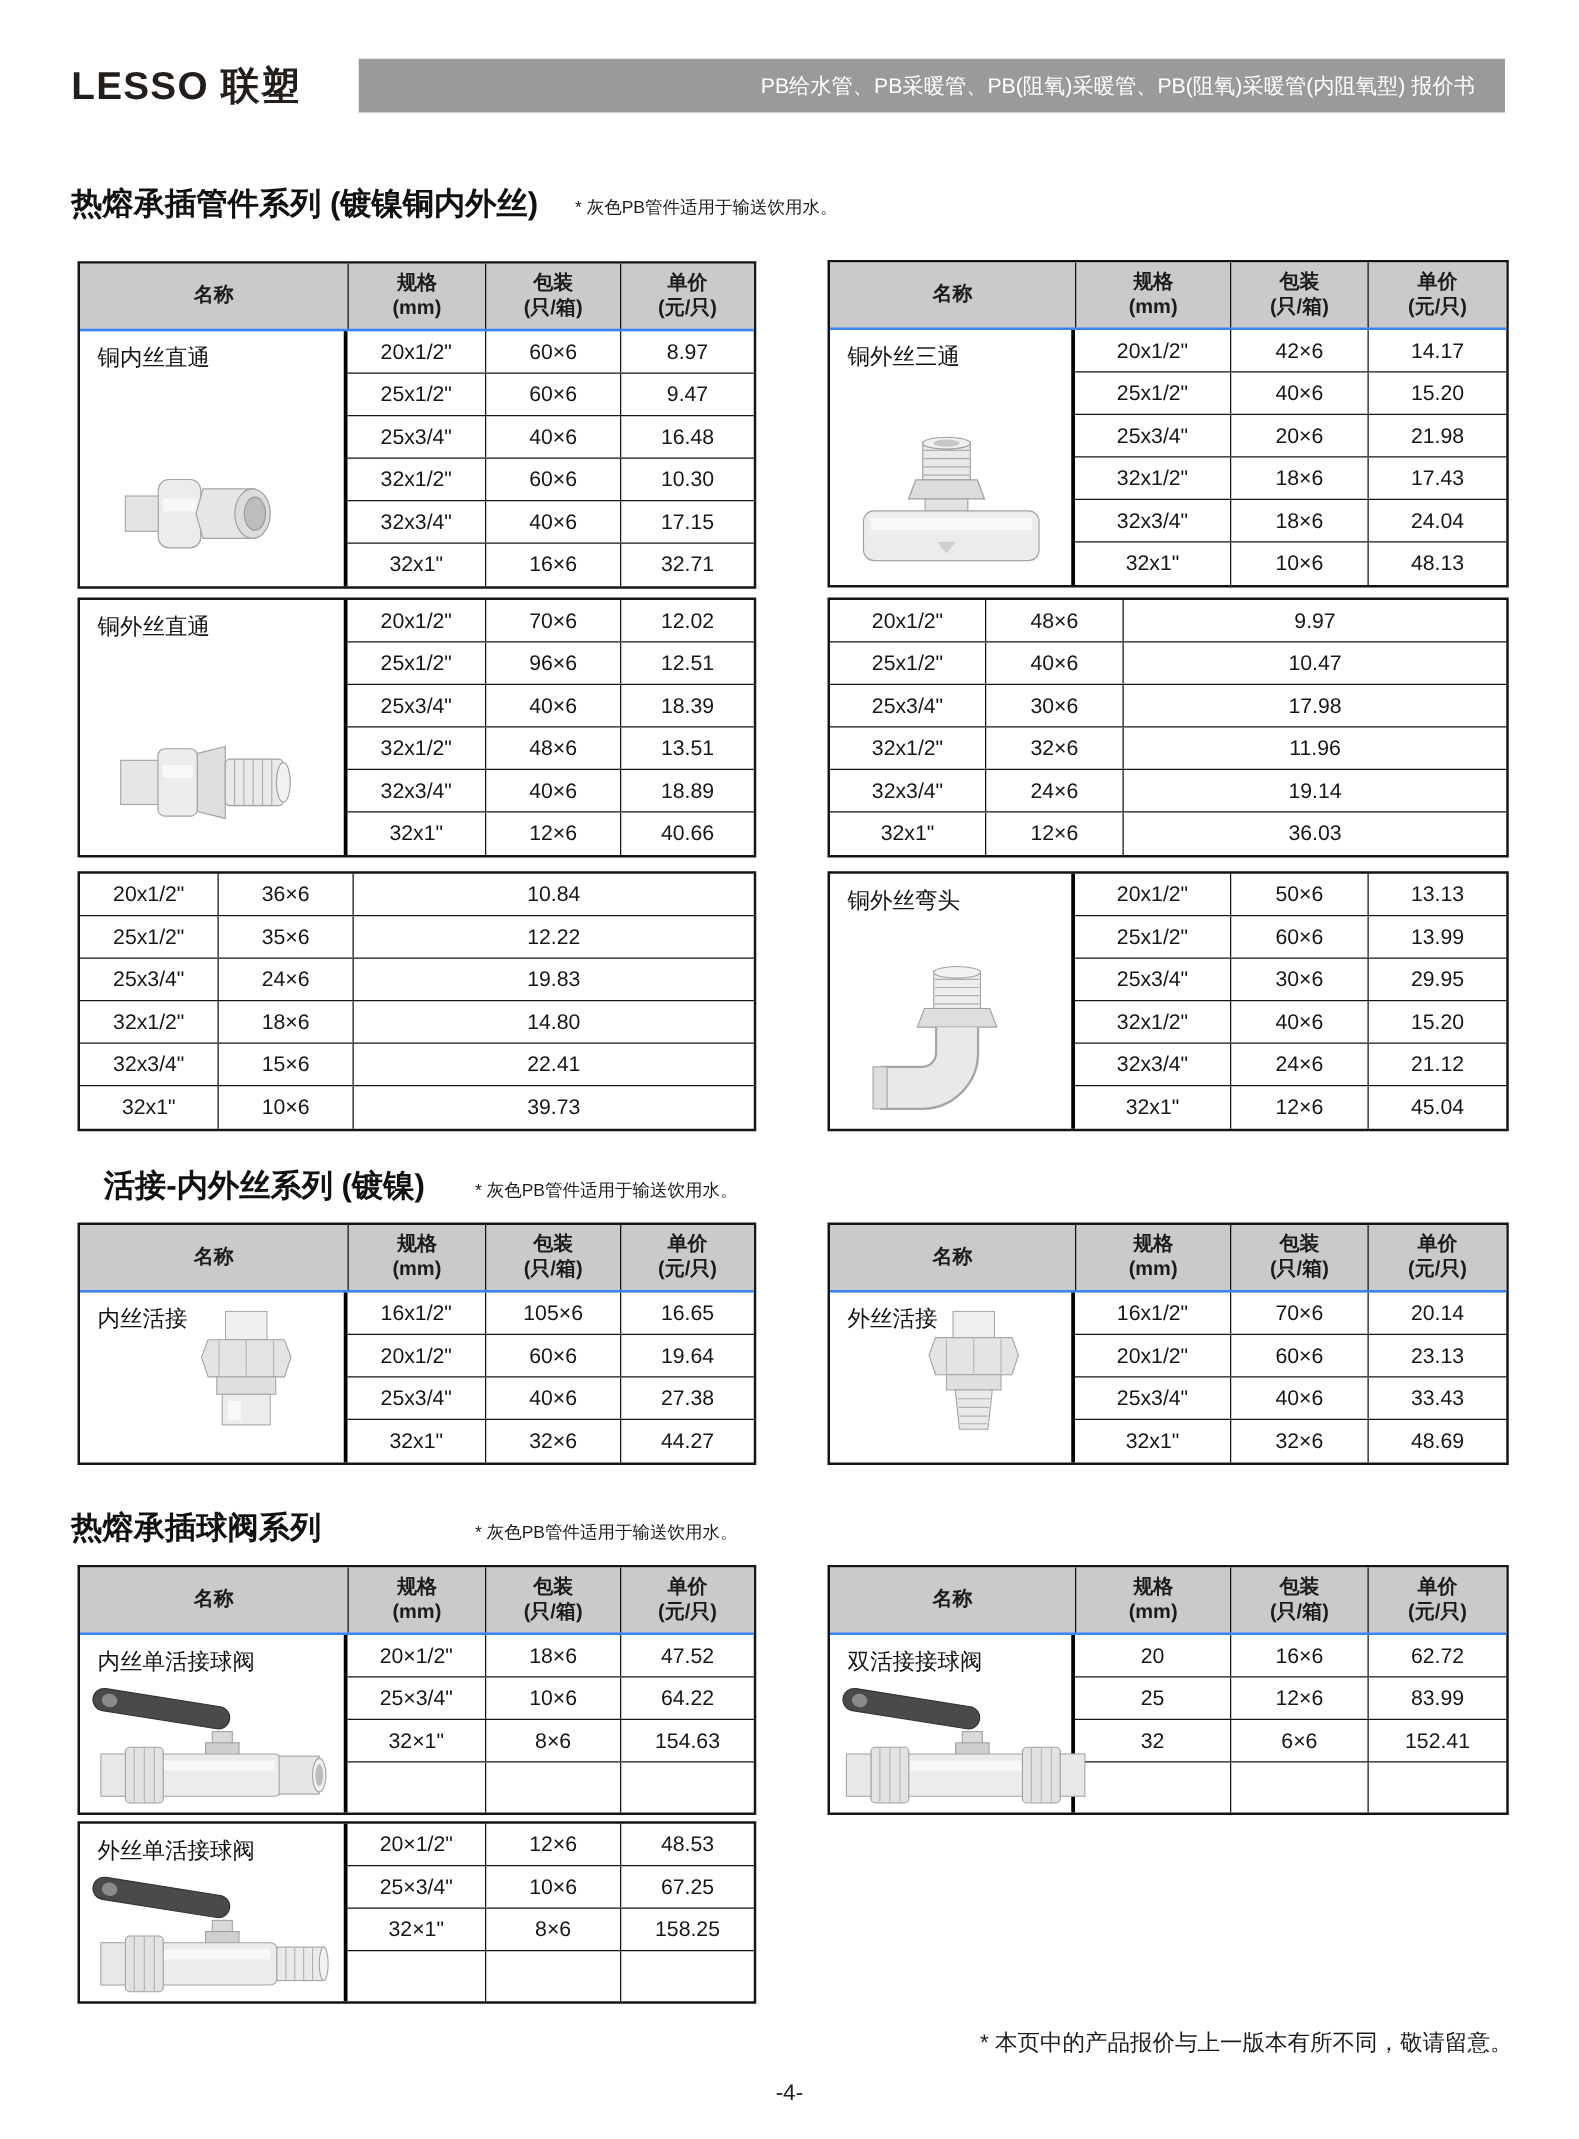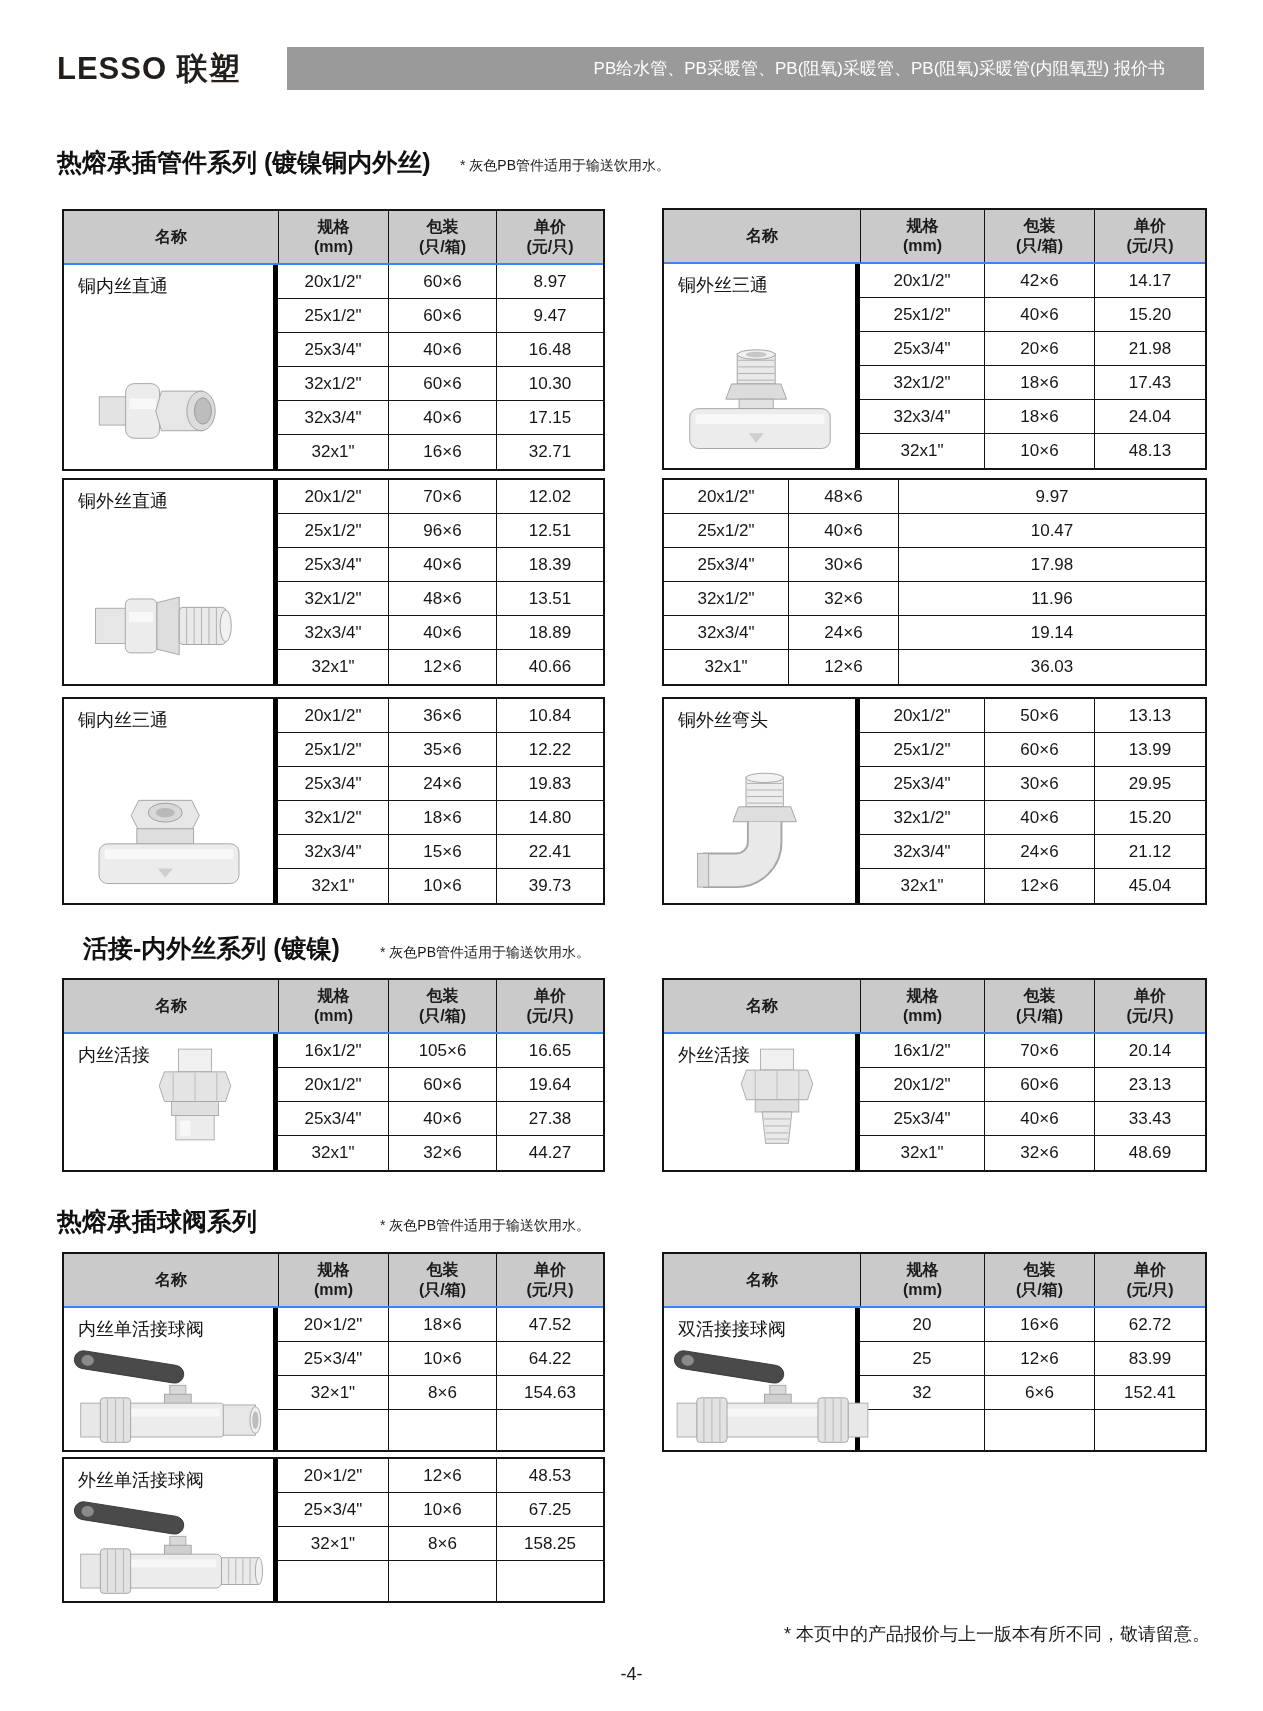--- a/index.html
+++ b/index.html
@@ -3,37 +3,37 @@
 <meta charset="utf-8">
 <style>
   html,body{margin:0;padding:0;background:#ffffff;}
   body{font-family:"Liberation Sans","DejaVu Sans",sans-serif;color:#1b1b1b;}
   .page{position:relative;width:1263px;height:1711px;background:#fff;overflow:hidden;}
 
   
   .logo{position:absolute;left:57px;top:48px;font-size:31px;font-weight:bold;color:#241e1b;letter-spacing:1px;white-space:nowrap;}
   .banner{position:absolute;left:287px;top:47px;width:917px;height:43px;background:var(--banner-bg,#9a9a9a);
           color:#fff;display:flex;align-items:center;justify-content:flex-end;
-          padding-right:39px;box-sizing:border-box;font-size:17px;white-space:nowrap;}
+          padding-right:24px;box-sizing:border-box;font-size:17px;white-space:nowrap;}
 
   
   .section-title{position:absolute;font-size:25px;font-weight:bold;color:#111;white-space:nowrap;}
   .section-note{position:absolute;font-size:14px;color:#1b1b1b;white-space:nowrap;}
 
   
   .ptable{position:absolute;border:2px solid #141414;box-sizing:border-box;background:#fff;}
   .colL{--c1:214px;--c2:110px;--c3:108px;}
   .colR{--c1:196px;--c2:124px;--c3:110px;}
   .thead{display:flex;background:var(--table-header-bg,#cacaca);border-bottom:2px solid #3b82f6;}
   .hc{display:flex;flex-direction:column;align-items:center;justify-content:center;
       font-weight:bold;font-size:16px;line-height:1.25;height:52px;box-sizing:border-box;}
   .hc.c1{width:var(--c1);} .hc.c2{width:var(--c2);} .hc.c3{width:var(--c3);} .hc.c4{flex:1;}
   .hc + .hc{border-left:1px solid #141414;}
   .tbody{display:flex;align-items:stretch;}
-  .namecell{position:relative;width:var(--c1);box-sizing:border-box;border-right:5px solid #000000;}
+  .namecell{position:relative;width:var(--c1);box-sizing:border-box;border-right:3px solid #000000;}
   .pname{position:absolute;left:14px;top:9px;font-size:18px;color:#141414;white-space:nowrap;}
   .rows{flex:1;display:flex;flex-direction:column;}
   .prow{display:flex;border-bottom:1px solid #141414;height:34px;box-sizing:border-box;}
   .prow.emptyrow{height:40px;}
   .prow:last-child{border-bottom:none;}
   .pc{display:flex;align-items:center;justify-content:center;font-size:17px;box-sizing:border-box;color:#161616;}
   .pc.c2{width:var(--c2);} .pc.c3{width:var(--c3);} .pc.c4{flex:1;}
   .pc + .pc{border-left:1px solid #141414;}
 
   
@@ -170,32 +170,20 @@
           <div class="prow">
             <div class="pc c2">32x1"</div>
             <div class="pc c3">12×6</div>
             <div class="pc c4">40.66</div>
           </div>
         </div>
       </div>
     </div>
   <div class="ptable colL v-bottom" style="left:62px;top:697px;width:543px;">
       <div class="tbody">
-        <div class="namecell">
-          <span class="pname">铜内丝三通</span>
-          <div class="pimg"><svg width="152" height="104" viewBox="0 0 160 110">
-              <polygon points="48,12 104,12 112,28 104,44 48,44 40,28" fill="#e7e7e7" stroke="#a3a3a3"></polygon>
-              <ellipse cx="76" cy="25" rx="18" ry="10" fill="#d8d8d8" stroke="#9d9d9d"></ellipse>
-              <ellipse cx="76" cy="25" rx="10" ry="5" fill="#b9b9b9"></ellipse>
-              <rect x="46" y="42" width="60" height="16" fill="#dedede" stroke="#a3a3a3"></rect>
-              <rect x="6" y="58" width="148" height="42" rx="9" fill="#ececec" stroke="#a3a3a3"></rect>
-              <rect x="12" y="64" width="136" height="10" fill="#f8f8f8"></rect>
-              <polygon points="68,84 84,84 76,94" fill="#cfcfcf"></polygon>
-            </svg></div>
-        </div>
         <div class="rows">
           <div class="prow">
             <div class="pc c2">20x1/2"</div>
             <div class="pc c3">36×6</div>
             <div class="pc c4">10.84</div>
           </div>
           <div class="prow">
             <div class="pc c2">25x1/2"</div>
             <div class="pc c3">35×6</div>
             <div class="pc c4">12.22</div>

